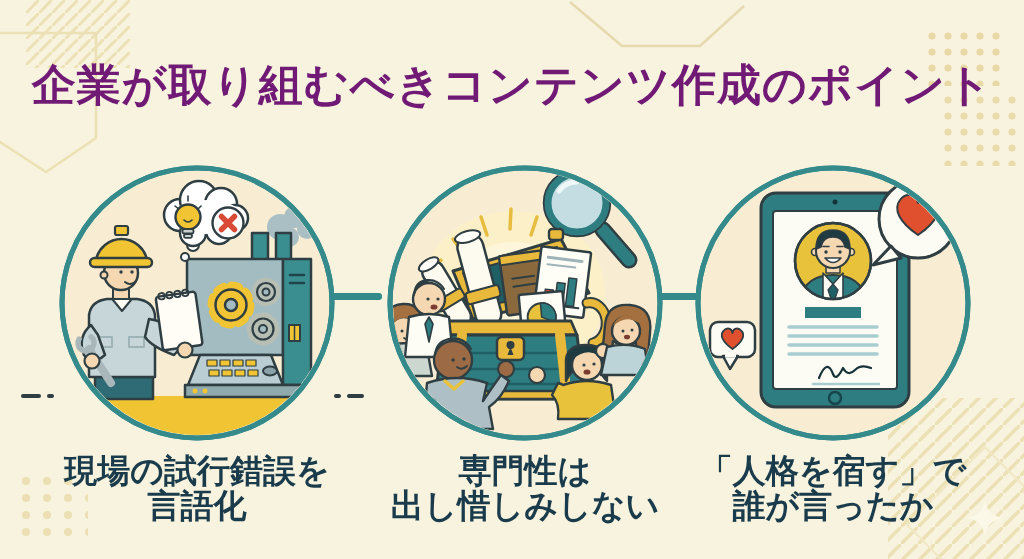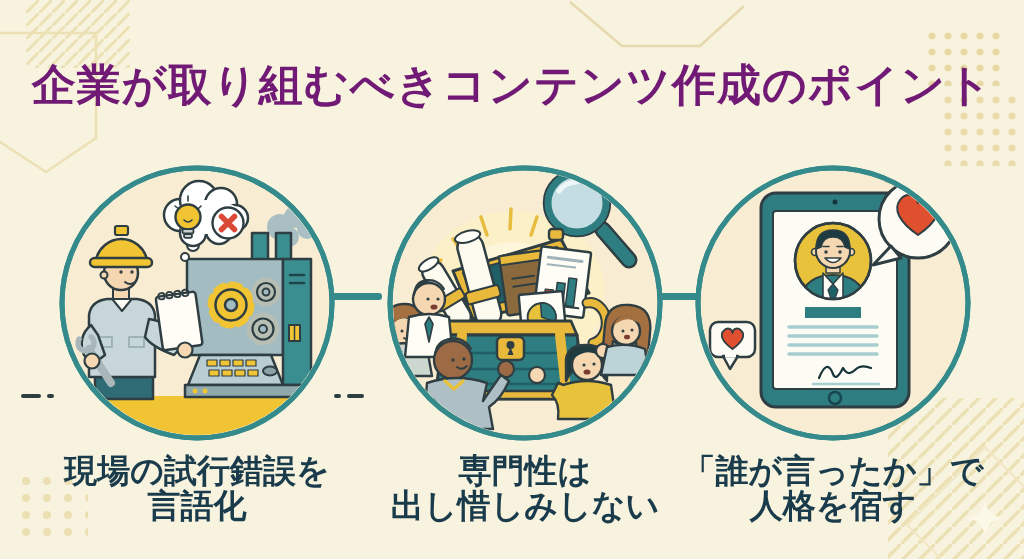--- a/index.html
+++ b/index.html
@@ -401,18 +401,18 @@
         <g>
           <rect x="37" y="169" width="45" height="35" rx="8" fill="#fdfcf4" stroke="#2f3e42" stroke-width="2.5"></rect>
           <path d="M50,203 l7,13 l8,-13 z" fill="#fdfcf4" stroke="#2f3e42" stroke-width="2.5"></path>
           <rect x="52" y="200" width="11" height="4" fill="#fdfcf4"></rect>
           <path transform="translate(59.5 178)" d="M0,18 C-10,11 -13,4 -9,0 C-6,-4 -0.5,-3 0,2 C0.5,-3 6,-4 9,0 C13,4 10,11 0,18 Z" fill="#e0502f" stroke="#2f3e42" stroke-width="1.8"></path>
         </g>
       </g>
       <circle cx="160" cy="150" r="135" fill="none" stroke="#358a8c" stroke-width="5"></circle>
     </svg>
     <div class="caption">
-      <div>「誰が言ったか」で</div>
-      <div>人格を宿す</div>
+      <div>「人格を宿す」で</div>
+      <div>誰が言ったか</div>
     </div>
   </div>
 
 </div>
 
 </body></html>

